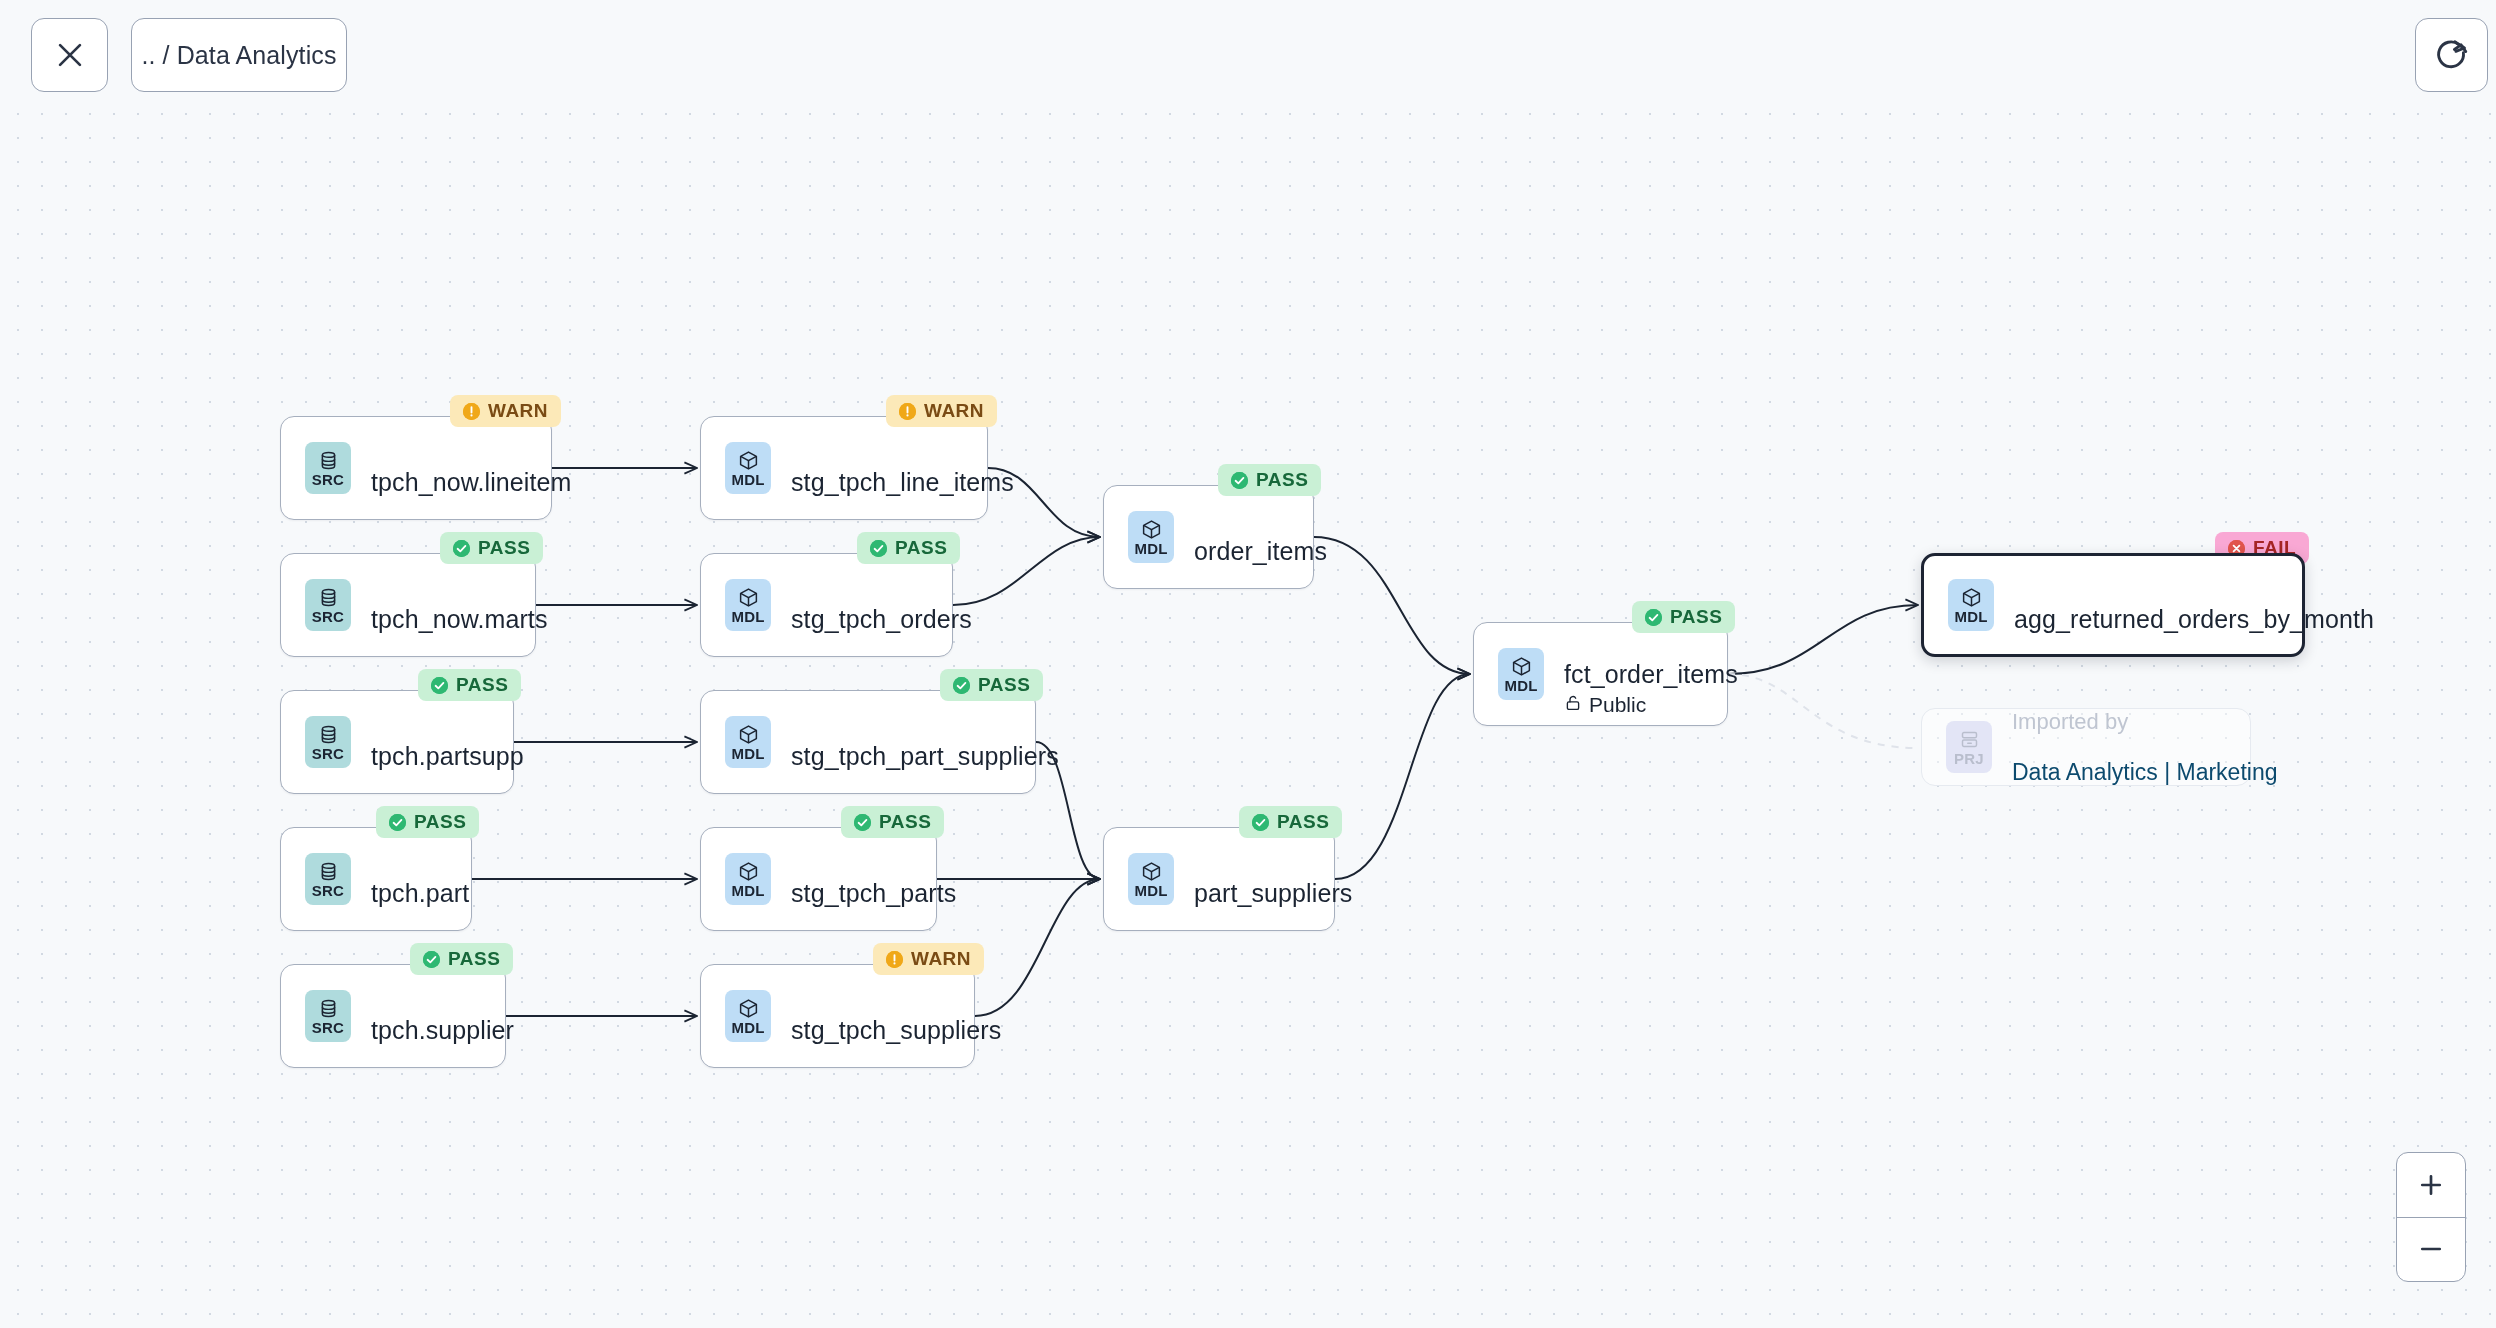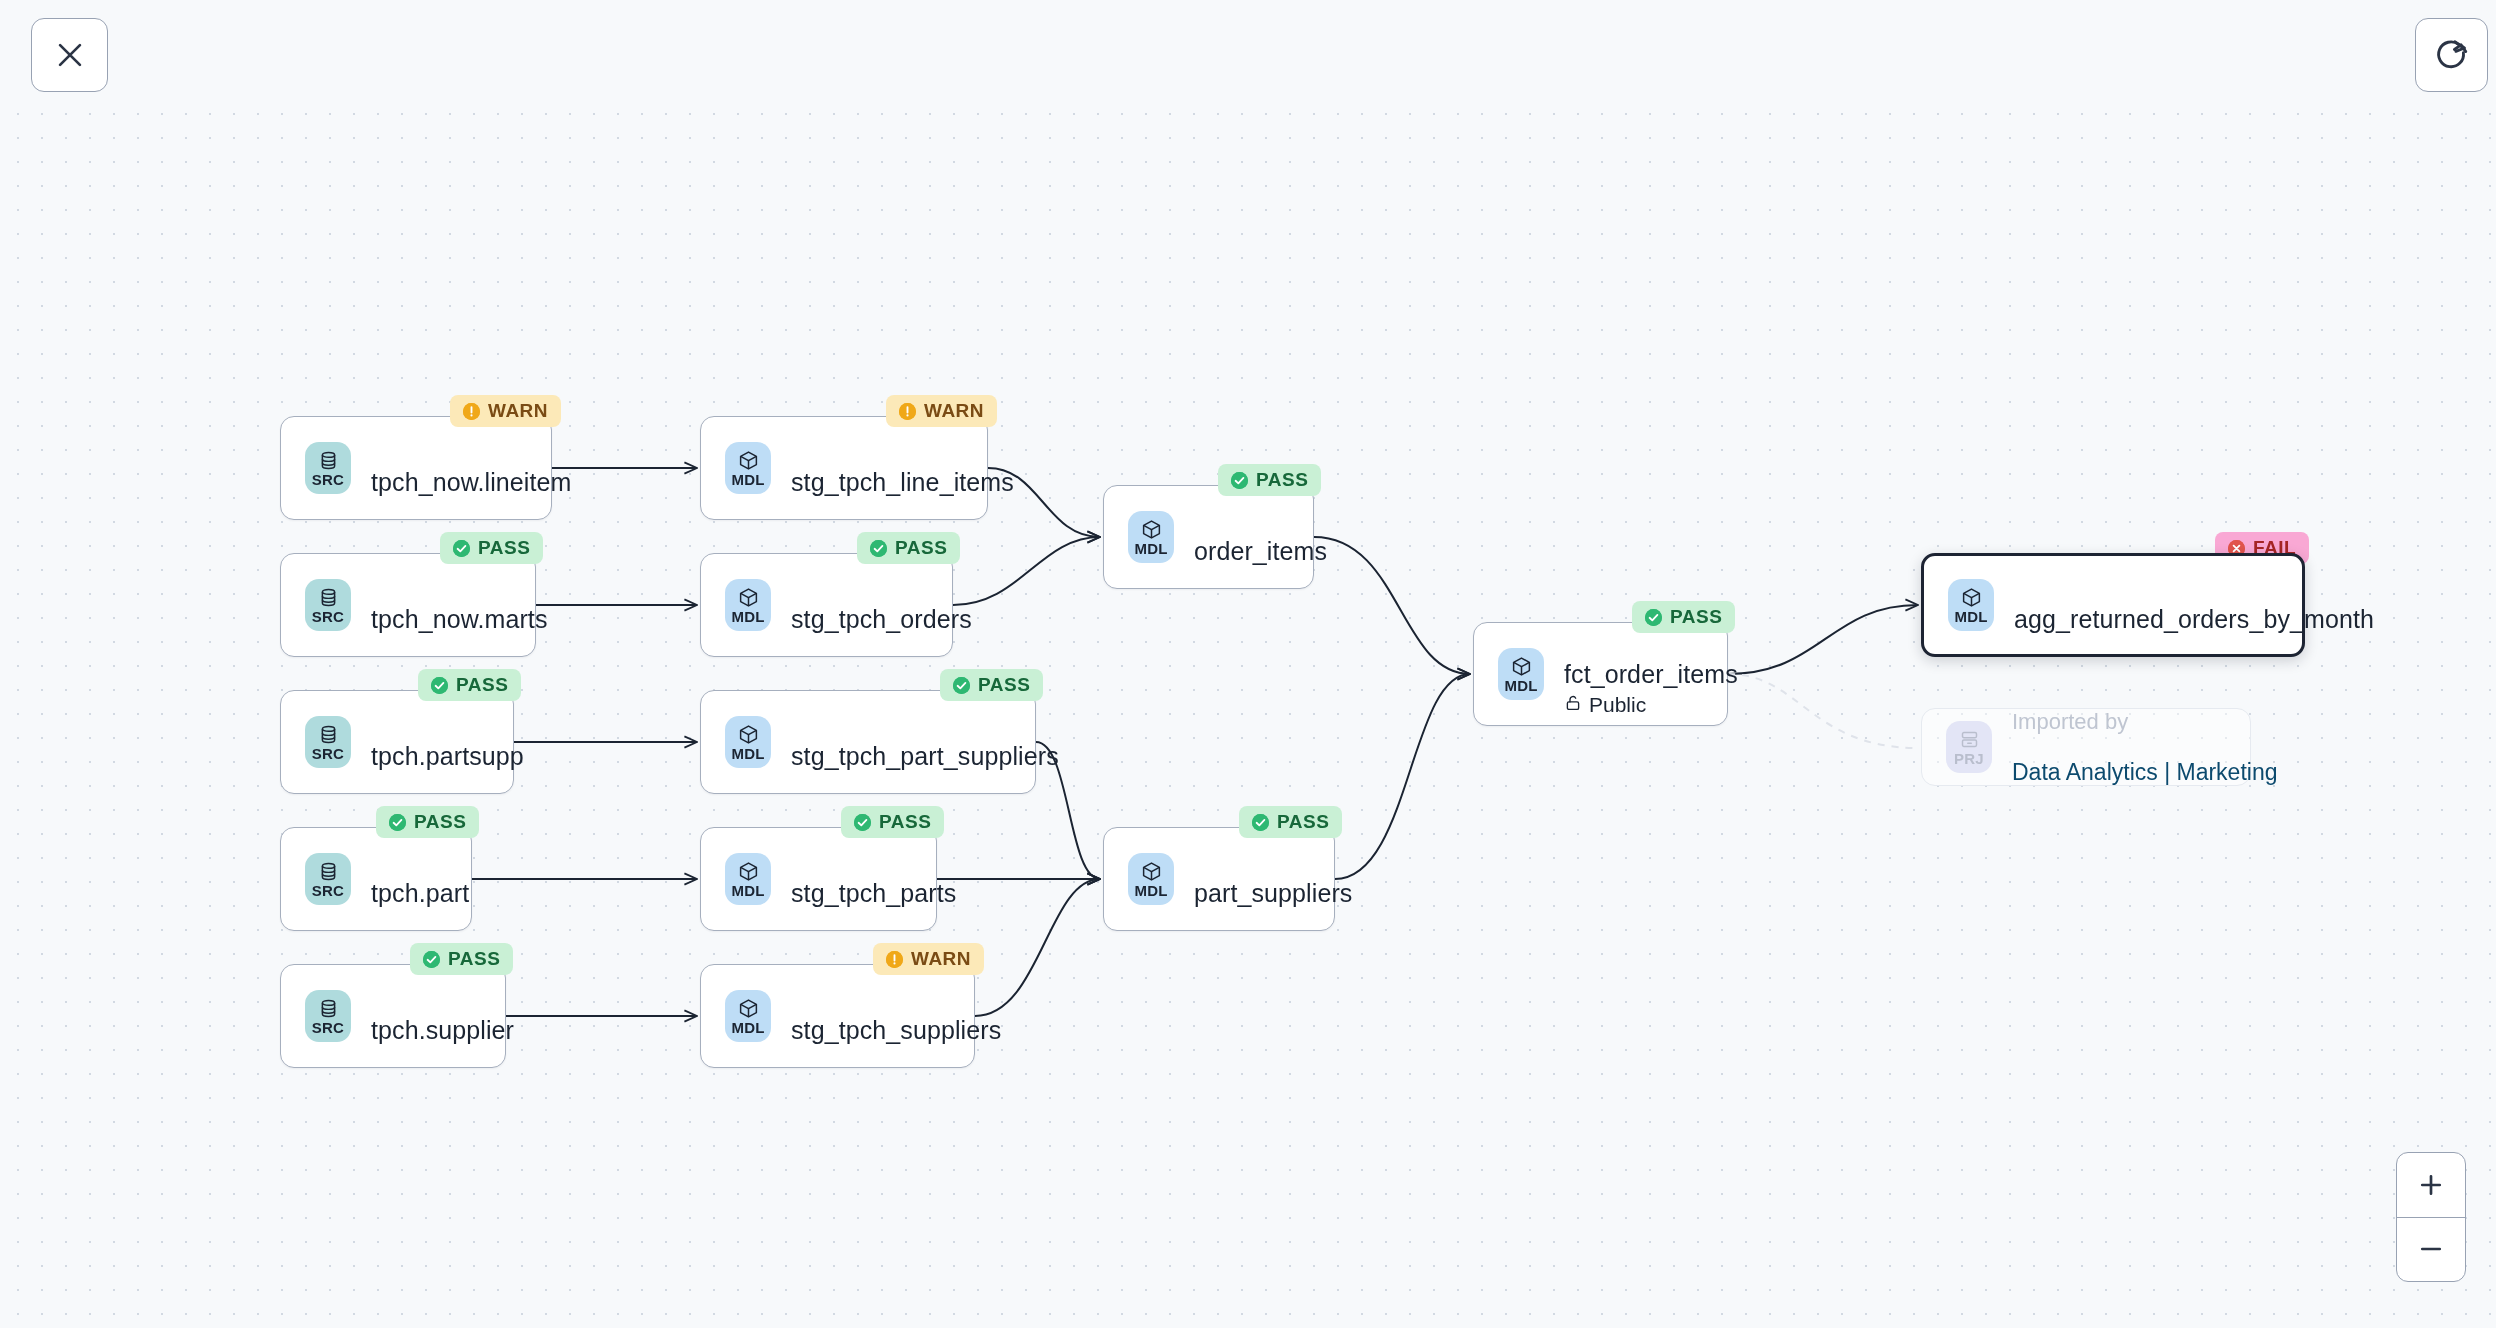--- a/index.html
+++ b/index.html
@@ -71,21 +71,21 @@
     z-index:10;
   }
   .node.selected{
     border:3px solid #1D2433;
     box-shadow:0 4px 14px rgba(16,24,40,.18);
     z-index:14;
   }
   .type-badge{
     width:46px;height:52px;flex:none;
     margin-left:24px;
-    border-radius:14px;
+    border-radius:8px;
     display:flex;flex-direction:column;align-items:center;justify-content:center;
     gap:1px;
   }
   .type-badge.src{background:#AFDBDD;}
   .type-badge.mdl{background:#BEDDF6;}
   .type-badge .tb-ico{width:21px;height:21px;display:block;}
   .type-badge .tb-txt{font-size:15px;font-weight:700;color:#1B2432;line-height:1;letter-spacing:.2px;}
   .node-text{margin-left:20px;display:flex;flex-direction:column;gap:4px;margin-top:28px;}
   .node-label{font-size:25px;color:#1B2432;white-space:nowrap;letter-spacing:.1px;}
   .node-sub{font-size:21px;color:#1B2432;display:flex;align-items:center;gap:7px;white-space:nowrap;}
@@ -173,20 +173,23 @@
 </svg>
 
 <div id="topbar">
 
   <div class="tb-btn" id="close-btn">
     <svg viewBox="0 0 24 24">
       <path d="M5 5 L19 19 M19 5 L5 19" stroke="#2B3445" stroke-width="1.9" fill="none" stroke-linecap="round"></path>
     </svg>
   </div>
 
+  <div class="tb-btn" id="breadcrumb-btn">
+    <span>.. / Data Analytics</span>
+  </div>
 
 
   <div class="tb-btn" id="refresh-btn">
     <svg viewBox="0 0 24 24">
       <path d="M20 6.5 V12 M20 6.5 H14.6" stroke="#2B3445" stroke-width="1.9" fill="none" stroke-linecap="round" stroke-linejoin="round" transform="rotate(-35 17 9)"></path>
       <path d="M19.6 10.4 A8.3 8.3 0 1 1 16.6 5.1 L19.9 7.6" fill="none" stroke="#2B3445" stroke-width="1.9" stroke-linecap="round"></path>
       <path d="M13.9 3.2 L20.3 7.3 L14.6 9.6" fill="none" stroke="#2B3445" stroke-width="1.9" stroke-linecap="round" stroke-linejoin="round"></path>
     </svg>
   </div>
 </div>

